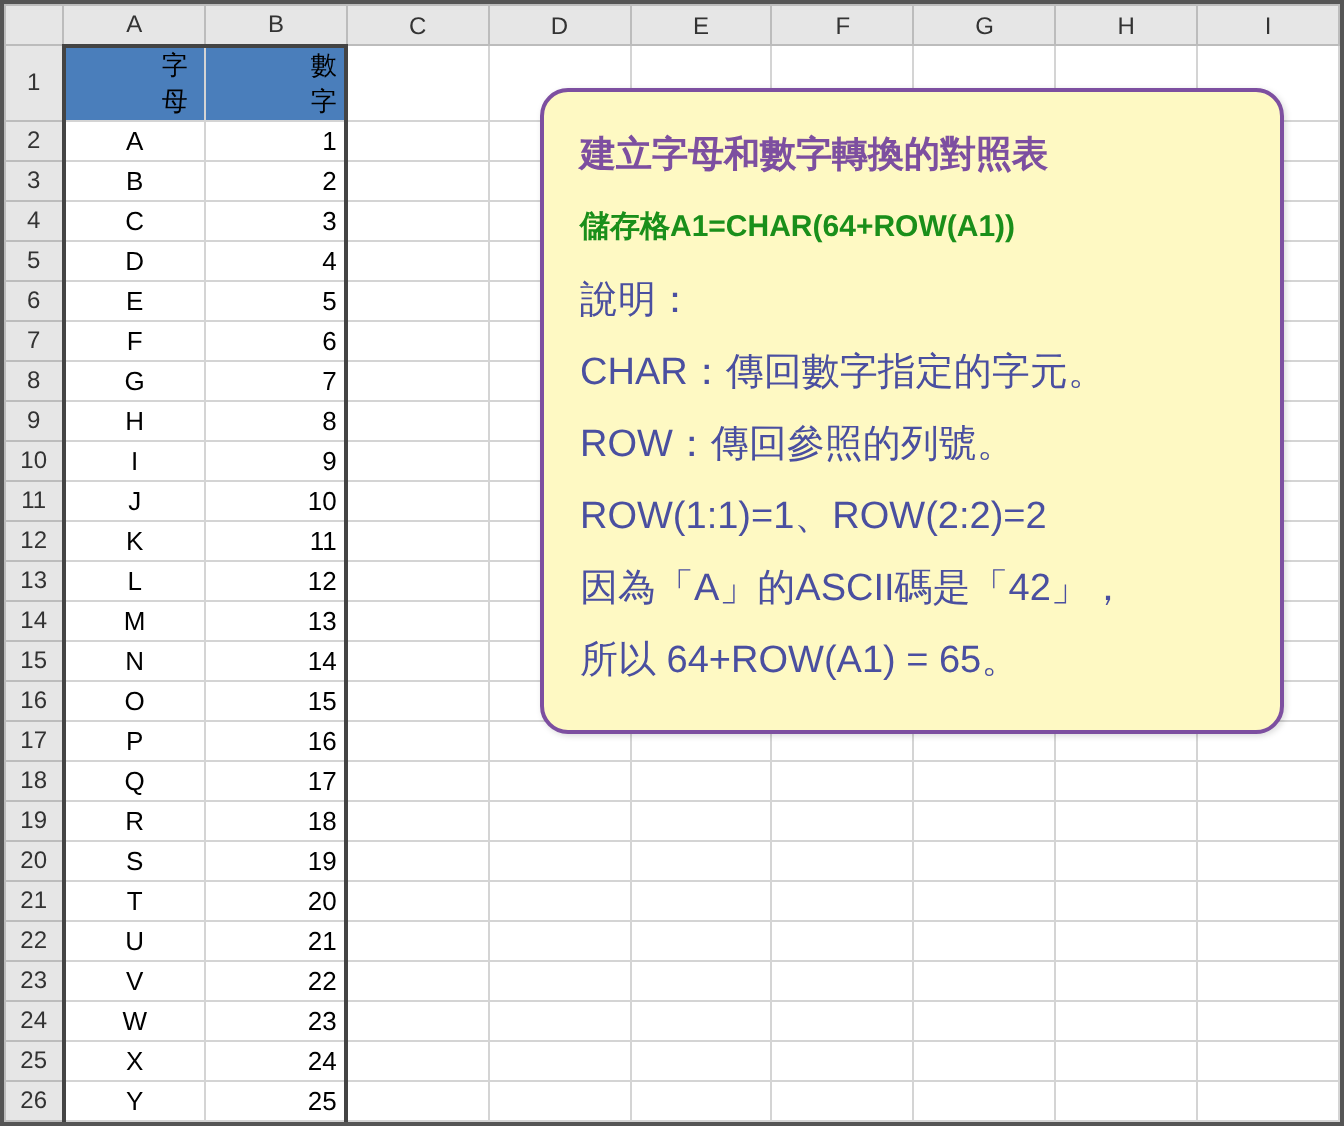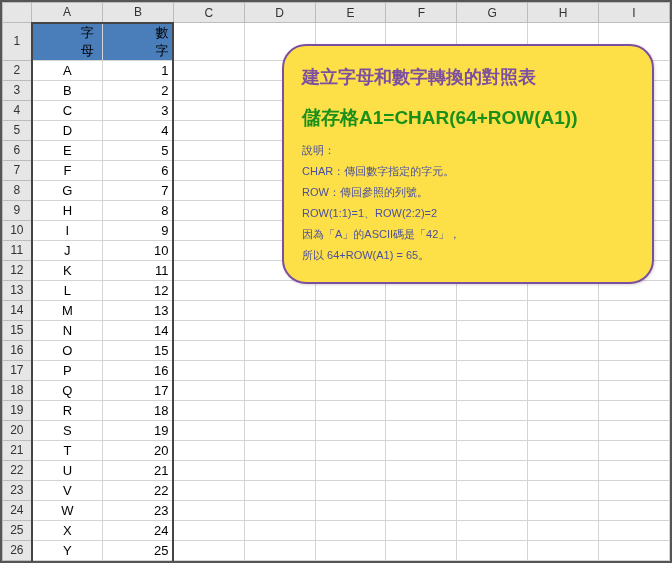--- a/index.html
+++ b/index.html
@@ -55,46 +55,46 @@
     padding-left: 44px;
   }
   .grid .val { color: #000; font-size: 13px; }
   .grid .boxright { border-right: 2px solid #444; text-align: right; }
   .grid .boxleft  { border-left: 2px solid #444; }
   .grid .boxtop   { border-top: 2px solid #444; }
   .grid .boxbot   { border-bottom: 2px solid #444; }
 
   .callout {
     position: absolute;
-    left: 280px;
+    left: 268px;
     top: 42px;
     width: 372px;
-    background: #fde047;
+    background: #fef9c3;
     border: 2px solid #7d4fa0;
-    border-radius: 24px;
+    border-radius: 14px;
     padding: 14px 18px 16px 18px;
     line-height: 1.9;
     font-size: 15px;
     box-shadow: 1px 1px 3px rgba(0,0,0,0.15);
   }
   .callout .title {
     color: #7d4fa0;
     font-weight: bold;
     font-size: 18px;
     margin-bottom: 6px;
   }
   .callout .formula {
     color: #1a8f1a;
     font-weight: bold;
-    font-size: 19px;
+    font-size: 15px;
     margin-bottom: 4px;
   }
   .callout .line {
     color: #4a4fa0;
-    font-size: 11px;
+    font-size: 19px;
   }
 </style>
 </head>
 <body>
 
 <table class="grid">
   <tbody>
       <tr>
     <th class="corner"></th>
     <th class="colhdr datacol">A</th>

